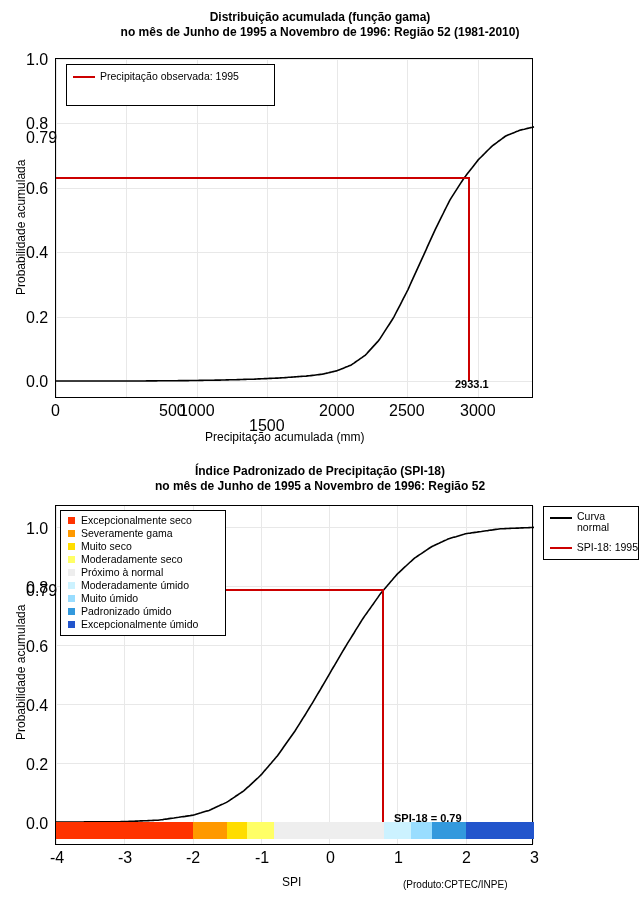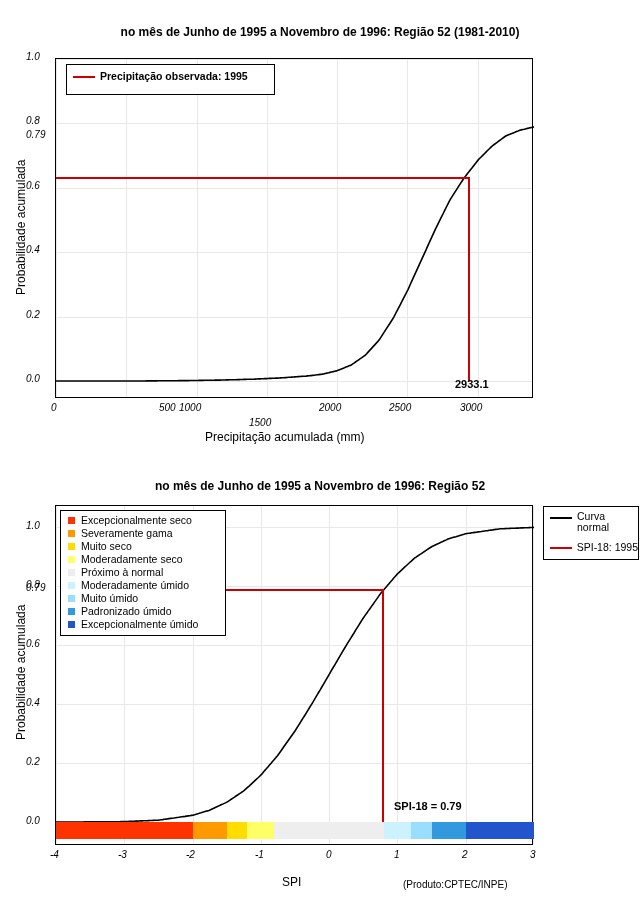--- a/index.html
+++ b/index.html
@@ -8,21 +8,21 @@
 
   
   .panel{position:absolute;}
   .title{position:absolute;width:100%;text-align:center;font-weight:bold;font-size:12px;line-height:15px;}
   .plot{position:absolute;border:1px solid #000;background:#fff;box-sizing:border-box;}
   .grid-v,.grid-h{position:absolute;background:#e8e8e8;}
   .grid-v{width:1px;top:0;bottom:0;}
   .grid-h{height:1px;left:0;right:0;}
   .axis-label{position:absolute;font-size:12px;}
   .ylabel{transform:rotate(-90deg);transform-origin:left top;white-space:nowrap;}
-  .tick{position:absolute;font-size:10px;font-style:italic;}
+  .tick{position:absolute;font-size:16px;}
   .curve{position:absolute;left:0;top:0;overflow:visible;}
   .marker-line{position:absolute;background:#cc0000;}
   .annot{position:absolute;font-size:11px;font-weight:bold;}
 
   
   .legend{position:absolute;border:1px solid #000;background:#fff;box-sizing:border-box;}
   .legend-row{display:flex;align-items:center;height:13px;}
   .legend-line{width:22px;height:0;border-top:2px solid #cc0000;margin:0 5px 0 6px;}
   .legend-line.black{border-top-color:#000;}
   .legend-txt{font-size:10.5px;line-height:11px;white-space:nowrap;}
@@ -34,20 +34,21 @@
   .spi-annot{position:absolute;font-size:11px;font-weight:bold;}
 
   .footnote{position:absolute;font-size:10px;}
 </style>
 </head>
 <body>
 
 <div class="page">
 
   <div class="panel" style="left:0;top:0;width:640px;height:450px;">
+    <div class="title" style="top:10px;">Distribuição acumulada (função gama)</div>
     <div class="title" style="top:25px;">no mês de Junho de 1995 a Novembro de 1996: Região 52 (1981-2010)</div>
 
     <div class="plot" style="left:55px;top:58px;width:478px;height:340px;">
 
       <div class="grid-v" style="left:0px;"></div>
       <div class="grid-v" style="left:70px;"></div>
       <div class="grid-v" style="left:141px;"></div>
       <div class="grid-v" style="left:211px;"></div>
       <div class="grid-v" style="left:281px;"></div>
       <div class="grid-v" style="left:351px;"></div>
@@ -61,21 +62,21 @@
       <div class="grid-h" style="top:0px;"></div>
 
       <svg class="curve" width="478" height="340" viewBox="0 0 478 340" preserveAspectRatio="none">
         <polyline id="gamma-path" fill="none" stroke="#000000" stroke-width="1.6" points="0.0,322.0 1.6,322.0 3.2,322.0 4.8,322.0 6.4,322.0 8.0,322.0 9.6,322.0 11.2,322.0 12.7,322.0 14.3,322.0 15.9,322.0 17.5,322.0 19.1,322.0 20.7,322.0 22.3,322.0 23.9,322.0 25.5,322.0 27.1,322.0 28.7,322.0 30.3,322.0 31.9,322.0 33.5,322.0 35.1,322.0 36.6,322.0 38.2,322.0 39.8,322.0 41.4,322.0 43.0,322.0 44.6,322.0 46.2,322.0 47.8,322.0 49.4,322.0 51.0,322.0 52.6,322.0 54.2,322.0 55.8,322.0 57.4,322.0 59.0,322.0 60.5,322.0 62.1,322.0 63.7,322.0 65.3,322.0 66.9,322.0 68.5,322.0 70.1,322.0 71.7,322.0 73.3,322.0 74.9,322.0 76.5,322.0 78.1,322.0 79.7,322.0 81.3,322.0 82.9,322.0 84.4,322.0 86.0,322.0 87.6,322.0 89.2,322.0 90.8,321.9 92.4,321.9 94.0,321.9 95.6,321.9 97.2,321.9 98.8,321.9 100.4,321.9 102.0,321.8 103.6,321.8 105.2,321.8 106.8,321.8 108.3,321.8 109.9,321.8 111.5,321.8 113.1,321.7 114.7,321.7 116.3,321.7 117.9,321.7 119.5,321.7 121.1,321.7 122.7,321.6 124.3,321.6 125.9,321.6 127.5,321.6 129.1,321.6 130.7,321.6 132.2,321.6 133.8,321.5 135.4,321.5 137.0,321.5 138.6,321.5 140.2,321.5 141.8,321.5 143.4,321.4 145.0,321.4 146.6,321.4 148.2,321.3 149.8,321.3 151.4,321.3 153.0,321.3 154.6,321.2 156.1,321.2 157.7,321.2 159.3,321.1 160.9,321.1 162.5,321.1 164.1,321.1 165.7,321.0 167.3,321.0 168.9,321.0 170.5,320.9 172.1,320.9 173.7,320.8 175.3,320.8 176.9,320.7 178.5,320.7 180.0,320.7 181.6,320.6 183.2,320.6 184.8,320.5 186.4,320.5 188.0,320.4 189.6,320.4 191.2,320.3 192.8,320.3 194.4,320.3 196.0,320.2 197.6,320.2 199.2,320.1 200.8,320.0 202.4,319.9 203.9,319.9 205.5,319.8 207.1,319.7 208.7,319.6 210.3,319.6 211.9,319.5 213.5,319.4 215.1,319.4 216.7,319.3 218.3,319.2 219.9,319.1 221.5,319.1 223.1,319.0 224.7,318.9 226.3,318.8 227.8,318.7 229.4,318.6 231.0,318.5 232.6,318.3 234.2,318.2 235.8,318.1 237.4,318.0 239.0,317.9 240.6,317.8 242.2,317.6 243.8,317.5 245.4,317.4 247.0,317.3 248.6,317.2 250.2,317.1 251.7,316.9 253.3,316.8 254.9,316.6 256.5,316.4 258.1,316.2 259.7,316.0 261.3,315.8 262.9,315.6 264.5,315.4 266.1,315.2 267.7,314.9 269.3,314.5 270.9,314.1 272.5,313.8 274.1,313.4 275.6,313.0 277.2,312.6 278.8,312.2 280.4,311.9 282.0,311.3 283.6,310.7 285.2,310.1 286.8,309.4 288.4,308.8 290.0,308.1 291.6,307.5 293.2,306.8 294.8,306.2 296.4,305.2 298.0,304.1 299.5,303.0 301.1,301.9 302.7,300.8 304.3,299.7 305.9,298.6 307.5,297.4 309.1,296.3 310.7,294.7 312.3,292.9 313.9,291.1 315.5,289.4 317.1,287.6 318.7,285.9 320.3,284.1 321.9,282.4 323.4,280.6 325.0,278.1 326.6,275.6 328.2,273.1 329.8,270.6 331.4,268.1 333.0,265.7 334.6,263.2 336.2,260.7 337.8,258.1 339.4,255.0 341.0,251.9 342.6,248.9 344.2,245.8 345.8,242.7 347.3,239.6 348.9,236.6 350.5,233.5 352.1,230.3 353.7,226.7 355.3,223.2 356.9,219.7 358.5,216.2 360.1,212.7 361.7,209.2 363.3,205.7 364.9,202.2 366.5,198.7 368.1,195.2 369.7,191.7 371.2,188.1 372.8,184.6 374.4,181.1 376.0,177.6 377.6,174.1 379.2,170.6 380.8,167.3 382.4,164.1 384.0,160.9 385.6,157.7 387.2,154.5 388.8,151.2 390.4,148.0 392.0,144.8 393.6,141.6 395.1,139.1 396.7,136.6 398.3,134.1 399.9,131.6 401.5,129.1 403.1,126.6 404.7,124.1 406.3,121.7 407.9,119.2 409.5,117.2 411.1,115.1 412.7,113.1 414.3,111.0 415.9,109.0 417.5,106.9 419.0,104.9 420.6,102.9 422.2,100.9 423.8,99.3 425.4,97.7 427.0,96.1 428.6,94.5 430.2,92.9 431.8,91.3 433.4,89.7 435.0,88.1 436.6,86.7 438.2,85.5 439.8,84.3 441.4,83.2 442.9,82.0 444.5,80.8 446.1,79.7 447.7,78.5 449.3,77.3 450.9,76.5 452.5,75.8 454.1,75.2 455.7,74.6 457.3,73.9 458.9,73.3 460.5,72.6 462.1,72.0 463.7,71.3 465.3,70.9 466.8,70.5 468.4,70.2 470.0,69.8 471.6,69.4 473.2,69.0 474.8,68.6 476.4,68.3 478.0,67.9"></polyline>
       </svg>
 
       <div class="marker-line" style="left:0px;top:118px;width:413px;height:1.6px;"></div>
       <div class="marker-line" style="left:412px;top:118px;width:1.6px;height:204px;"></div>
     </div>
 
-    <div class="legend" style="left:66px;top:64px;width:209px;height:31px;font-weight:bold;">
+    <div class="legend" style="left:66px;top:64px;width:209px;height:42px;">
       <div class="legend-row" style="margin-top:5px;">
         <span class="legend-line"></span>
         <span class="legend-txt">Precipitação observada: 1995</span>
       </div>
     </div>
 
     <div class="tick" style="left:26px;top:373px;">0.0</div>
     <div class="tick" style="left:26px;top:309px;">0.2</div>
     <div class="tick" style="left:26px;top:244px;">0.4</div>
     <div class="tick" style="left:26px;top:180px;">0.6</div>
@@ -91,20 +92,21 @@
     <div class="tick" style="left:389px;top:402px;">2500</div>
     <div class="tick" style="left:460px;top:402px;">3000</div>
 
     <div class="annot" style="left:455px;top:378px;">2933.1</div>
 
     <div class="axis-label" style="left:205px;top:430px;">Precipitação acumulada (mm)</div>
     <div class="axis-label ylabel" style="left:14px;top:295px;">Probabilidade acumulada</div>
   </div>
 
   <div class="panel" style="left:0;top:450px;width:640px;height:450px;">
+    <div class="title" style="top:14px;">Índice Padronizado de Precipitação (SPI-18)</div>
     <div class="title" style="top:29px;">no mês de Junho de 1995 a Novembro de 1996: Região 52</div>
 
     <div class="plot" style="left:55px;top:55px;width:478px;height:340px;">
       <div class="grid-v" style="left:0px;"></div>
       <div class="grid-v" style="left:68px;"></div>
       <div class="grid-v" style="left:137px;"></div>
       <div class="grid-v" style="left:205px;"></div>
       <div class="grid-v" style="left:273px;"></div>
       <div class="grid-v" style="left:341px;"></div>
       <div class="grid-v" style="left:410px;"></div>
@@ -196,21 +198,21 @@
 
     <div class="tick" style="left:50px;top:399px;">-4</div>
     <div class="tick" style="left:118px;top:399px;">-3</div>
     <div class="tick" style="left:186px;top:399px;">-2</div>
     <div class="tick" style="left:255px;top:399px;">-1</div>
     <div class="tick" style="left:326px;top:399px;">0</div>
     <div class="tick" style="left:394px;top:399px;">1</div>
     <div class="tick" style="left:462px;top:399px;">2</div>
     <div class="tick" style="left:530px;top:399px;">3</div>
 
-    <div class="spi-annot" style="left:394px;top:350px;">SPI-18 = 0.79</div>
+    <div class="spi-annot" style="left:394px;top:362px;">SPI-18 = 0.79</div>
 
     <div class="axis-label" style="left:282px;top:425px;">SPI</div>
     <div class="axis-label ylabel" style="left:14px;top:290px;">Probabilidade acumulada</div>
 
     <div class="footnote" style="left:403px;top:429px;">(Produto:CPTEC/INPE)</div>
   </div>
 
 </div>
 
 </body></html>

